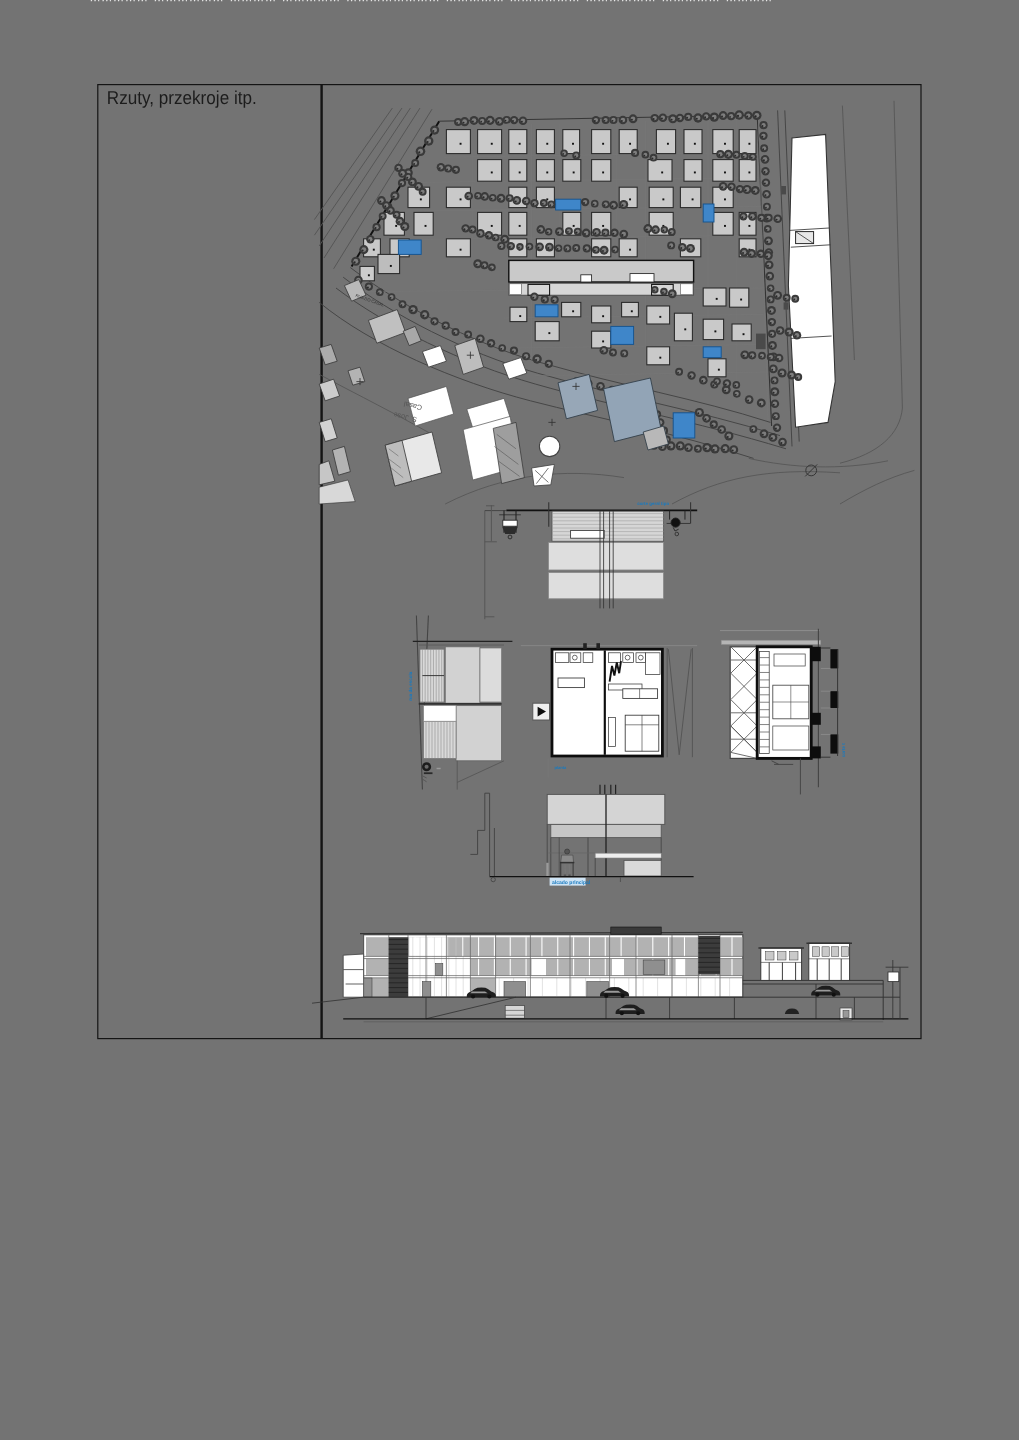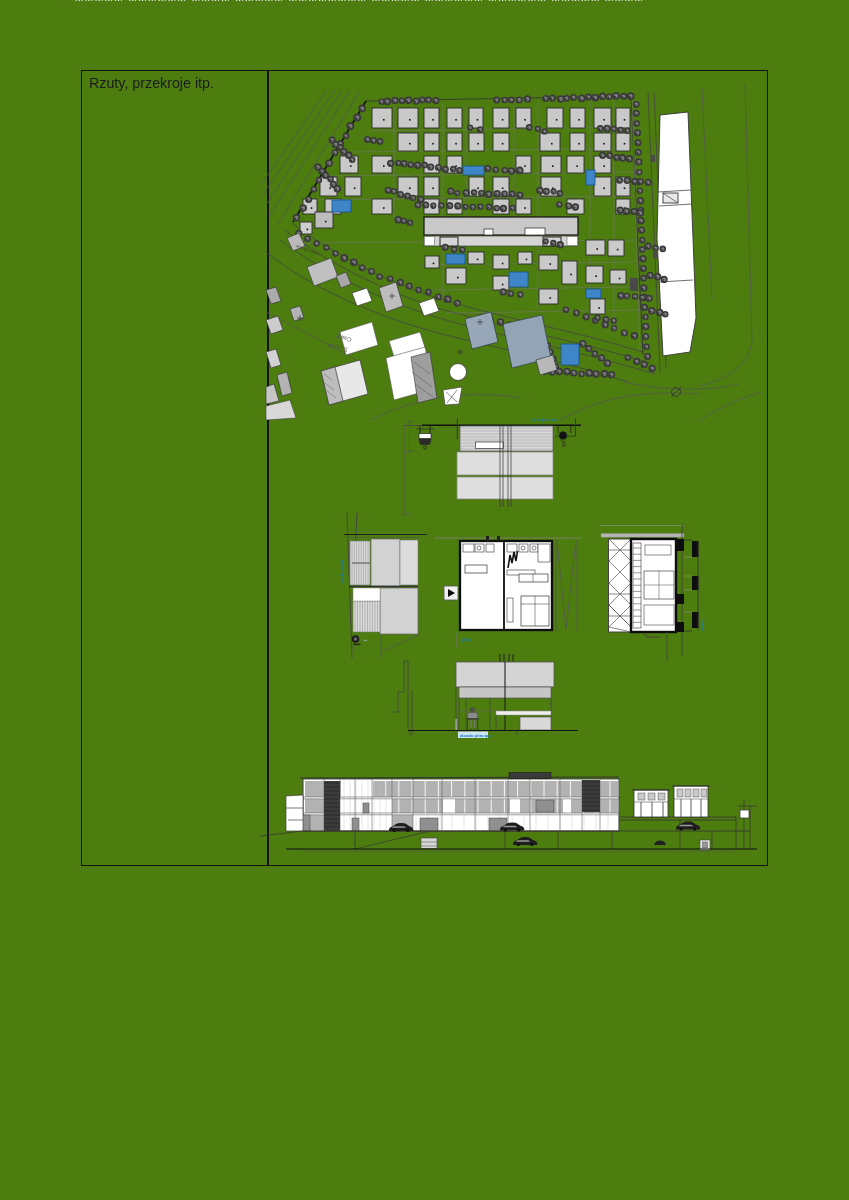--- a/index.html
+++ b/index.html
@@ -1,16 +1,16 @@
 <!DOCTYPE html>
 <html><head><meta charset="utf-8">
 <style>
 html,body{margin:0;padding:0;}
 body{width:849px;height:1200px;background:#ffffff;font-family:"Liberation Sans",sans-serif;overflow:hidden;}
-.page{position:relative;width:849px;height:1200px;background:#4d7c0f;}
+.page{position:relative;width:849px;height:1200px;background:#737373;}
 </style></head>
 <body>
 <div class="page">
 
 <div style="position:absolute;left:75px;top:-4px;width:770px;height:5px;overflow:hidden;color:#e9e9e9;font-size:10px;letter-spacing:1.5px;">mmmmm mmmmmm mmmm mmmmm mmmmmmmm mmmmm mmmmmm mmmmmm mmmmm mmmm</div>
 
 <div style="position:absolute;left:81px;top:70px;width:686.5px;height:796px;border:1.7px solid #141414;box-sizing:border-box;"></div>
 
 <div style="position:absolute;left:267px;top:70px;width:1.7px;height:795px;background:#141414;"></div>
 

